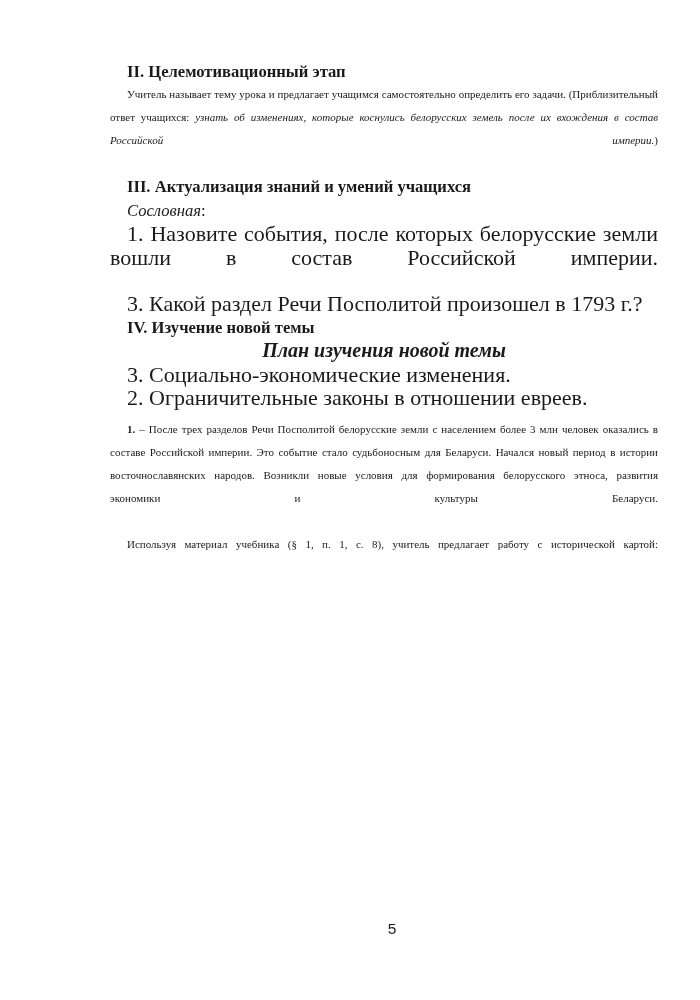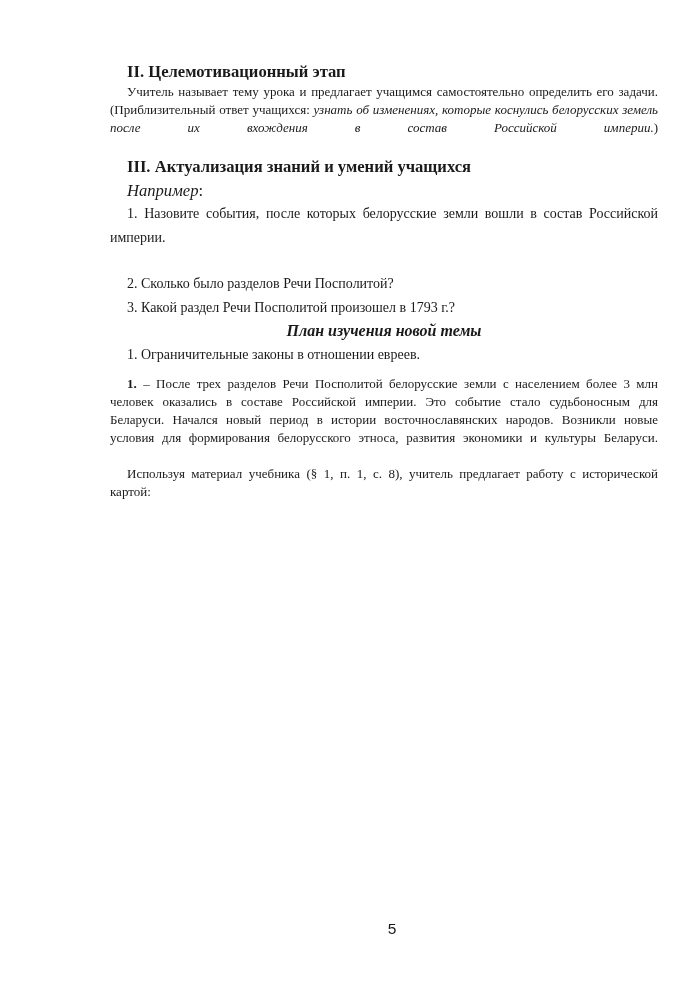--- a/index.html
+++ b/index.html
@@ -28,22 +28,22 @@
 
   #text-column {
     position: absolute;
     left: 68px;
     top: 60px;
     width: 548px;
   }
 
   
   .para {
-    font-size: 13px;
-    line-height: 18px;
+    font-size: 11px;
+    line-height: 23px;
     text-align: justify;
     text-justify: inter-word;
     margin: 0;
     text-indent: 17px;
     hyphens: manual;
     word-spacing: 0px;
   }
   
   .para::after {
     content: "";
@@ -57,31 +57,31 @@
     font-weight: bold;
     margin: 0;
     text-indent: 17px;
     text-align: left;
   }
   .heading .numeral {
     font-weight: bold;
   }
 
   .subheading-center {
-    font-size: 16px;
+    font-size: 20px;
     line-height: 23.4px;
     font-weight: bold;
     font-style: italic;
     text-align: center;
     margin: 0;
     text-indent: 0;
   }
 
   .listline {
-    font-size: 14px;
+    font-size: 22px;
     line-height: 23.4px;
     margin: 0;
     text-indent: 17px;
     text-align: justify;
   }
   .listline::after {
     content: "";
     display: inline-block;
     width: 100%;
   }
@@ -120,30 +120,31 @@
 
   <div id="text-column">
 
     <p class="heading"><span class="numeral">II.</span>&nbsp;<span>Целемотивационный этап</span></p>
 
     <p class="para"><span>Учитель называет тему урока и предлагает учащимся самостоятельно определить его задачи. (Приблизительный ответ учащихся: </span><span class="ital">узнать об изменениях, которые коснулись белорусских земель после их вхождения в состав Российской империи.</span><span>)</span></p>
 
     <p class="heading"><span class="numeral">III.</span>&nbsp;<span>Актуализация знаний и умений учащихся</span></p>
 
 
-    <p class="example-label"><span class="ital">Например</span><span>:</span></p>
+    <p class="example-label"><span class="ital">Сословная</span><span>:</span></p>
 
     <p class="listline">1. Назовите события, после которых белорусские земли вошли в состав Российской империи.</p>
-    <p class="listline short">2. Сколько было разделов Речи Посполитой?</p>
     <p class="listline short">3. Какой раздел Речи Посполитой произошел в 1793 г.?</p>
 
+    <p class="heading"><span class="numeral">IV.</span>&nbsp;<span>Изучение новой темы</span></p>
 
     <p class="subheading-center">План изучения новой темы</p>
 
-    <p class="listline short">1. Ограничительные законы в отношении евреев.</p>
+    <p class="listline short">3. Социально-экономические изменения.</p>
+    <p class="listline short">2. Ограничительные законы в отношении евреев.</p>
 
     <div class="spacer-sm"></div>
 
     <p class="para"><span class="bold">1.</span>&nbsp;<span>–</span>&nbsp;<span>После трех разделов Речи Посполитой белорусские земли с населением более 3 млн человек оказались в составе Российской империи. Это событие стало судьбоносным для Беларуси. Начался новый период в истории восточнославянских народов. Возникли новые условия для формирования белорусского этноса, развития экономики и культуры Беларуси.</span></p>
 
     <p class="para">Используя материал учебника (§ 1, п. 1, с. 8), учитель предлагает работу с исторической картой:</p>
 
   </div>
 
   <div id="page-number">5</div>

